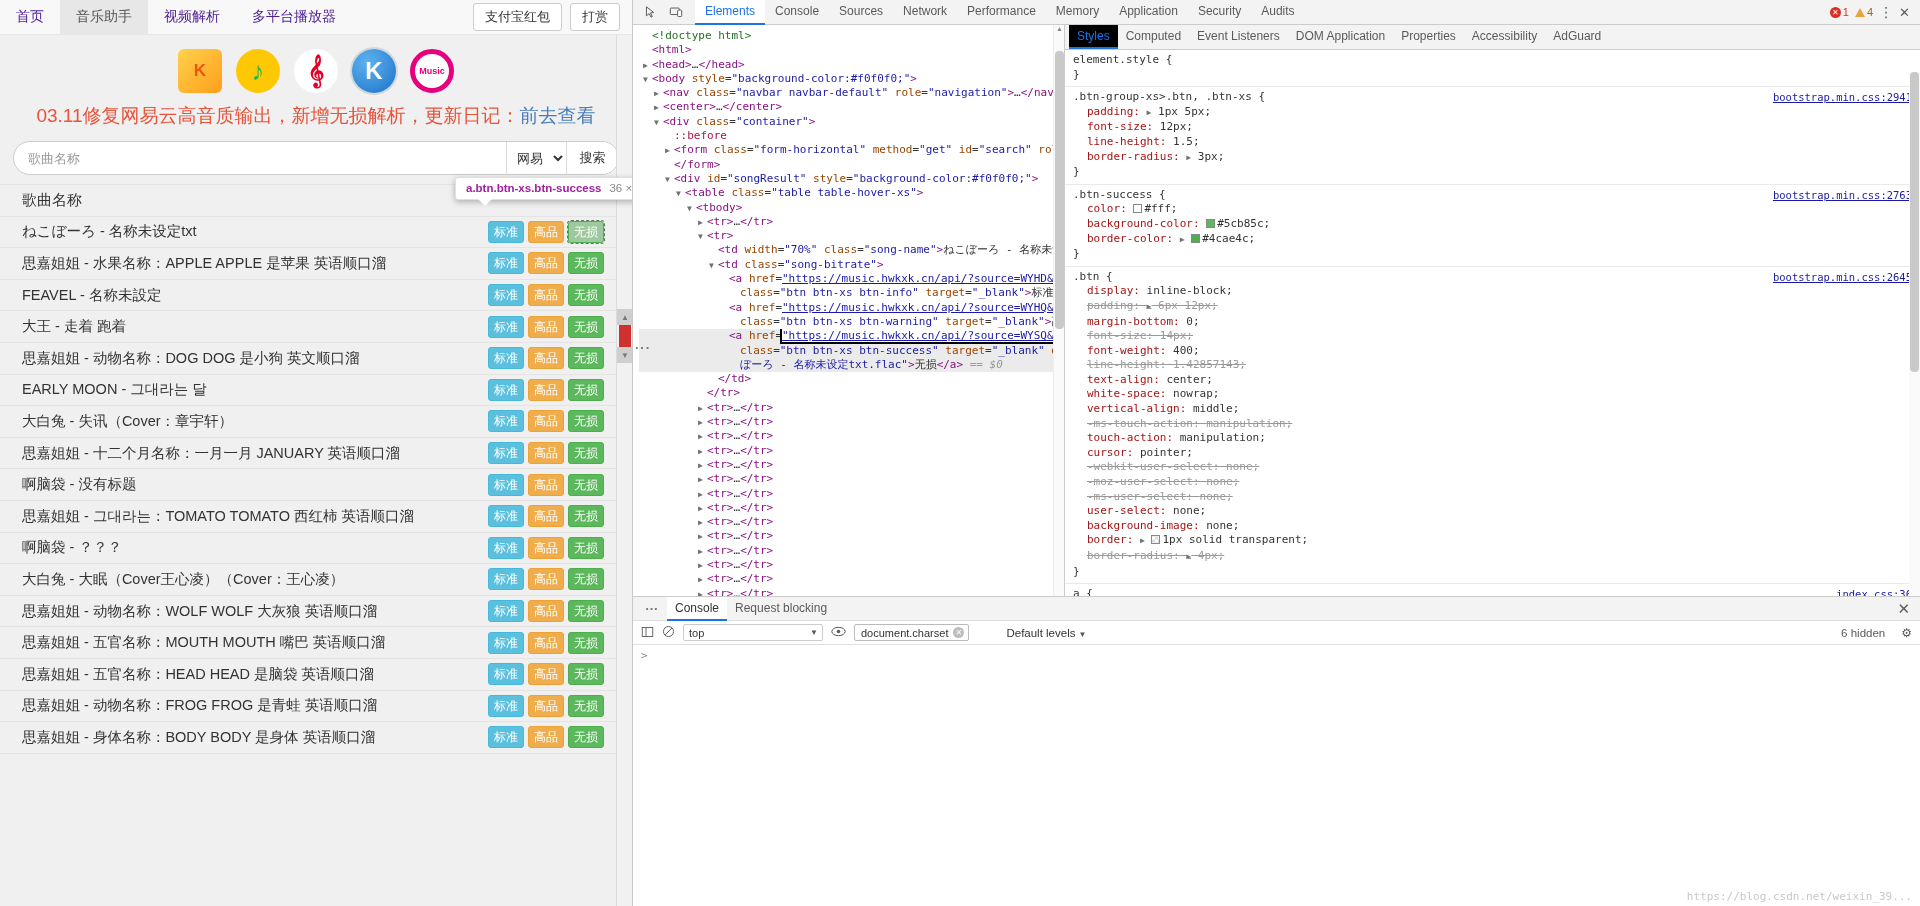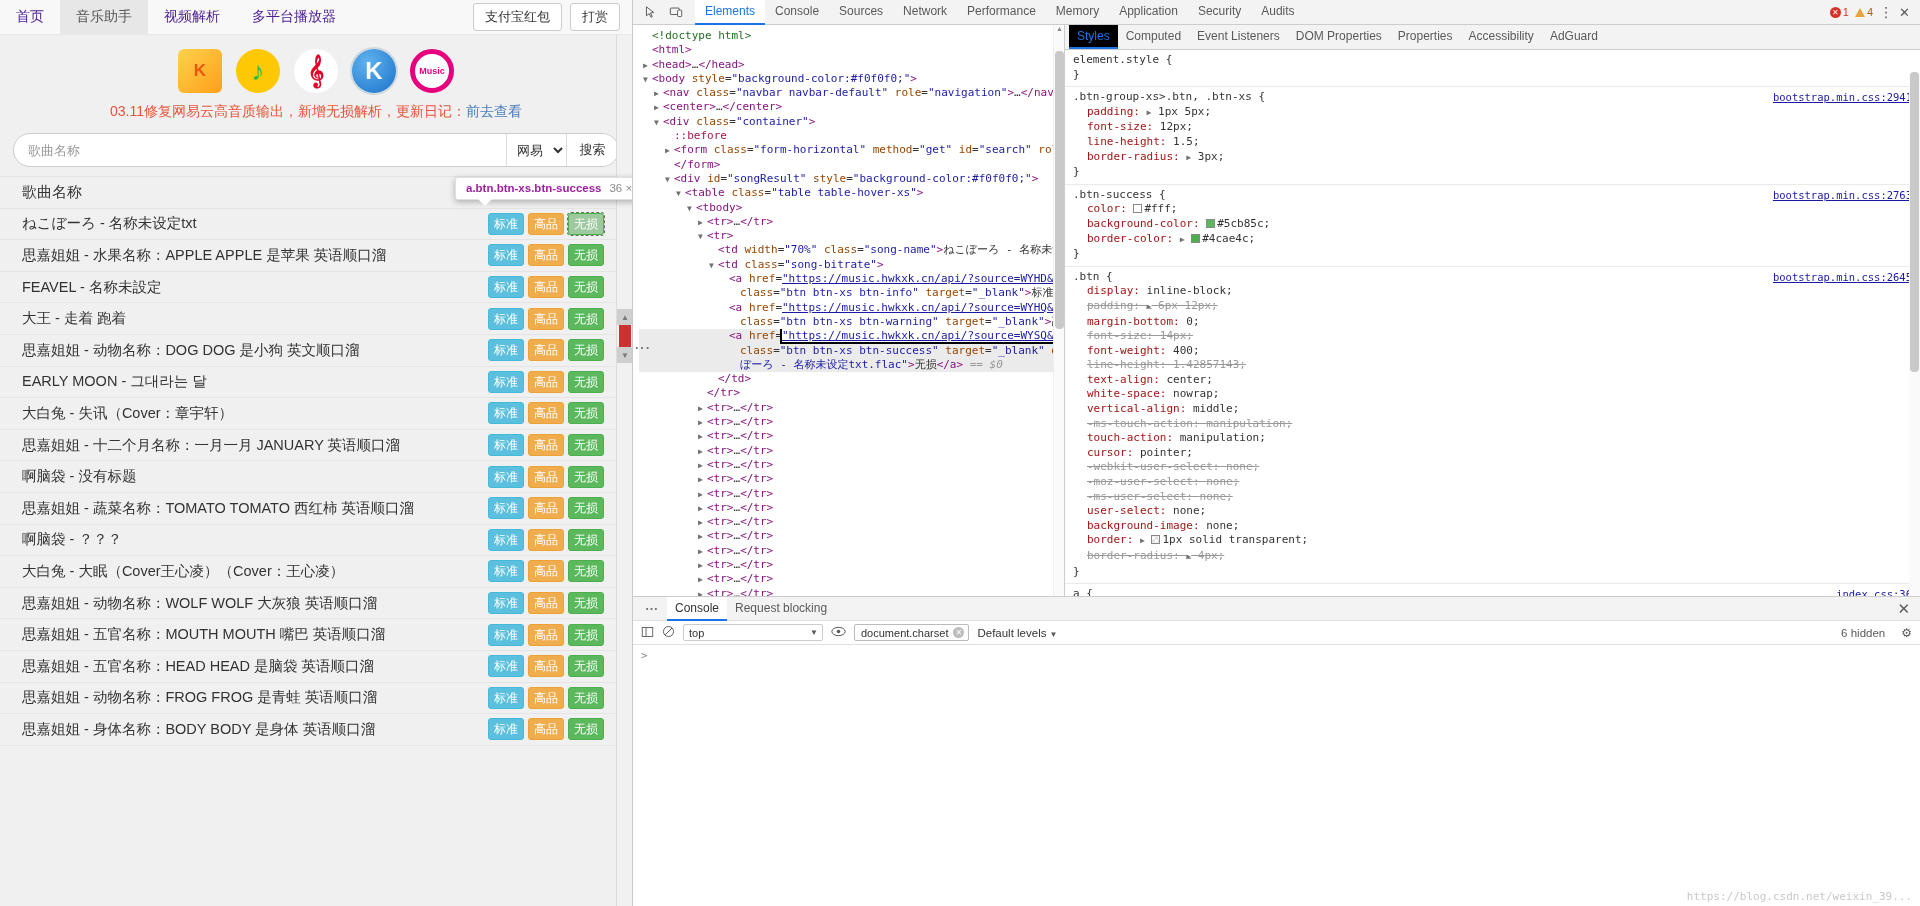--- a/index.html
+++ b/index.html
@@ -37,21 +37,21 @@
           display:flex; align-items:center; justify-content:center;
           font-weight:bold; color:#fff; font-size:17px; }
   .logo.kugou  { border-radius:6px;
     background:linear-gradient(135deg,#ffd24d 0%,#ffb833 50%,#ff9f1a 100%); color:#e8590c; }
   .logo.qq     { background:#ffc805; color:#1db954; font-size:26px; }
   .logo.netease{ background:#fff; color:#e60026; font-size:28px; border:0; }
   .logo.kuwo   { background:radial-gradient(circle at 35% 30%,#5fb2ef,#1a72c8); color:#fff; font-size:24px;
                  box-shadow:0 0 0 2px #cfd8dd; }
   .logo.music  { background:#fff; color:#e6007e; font-size:11px;
                  border:5px solid #e6007e; }
-  .notice { text-align:center; color:#e8533a; font-size:14px; margin-top:10px; }
+  .notice { text-align:center; color:#e8533a; font-size:19px; margin-top:10px; }
   .notice a { color:#4a7ebb; text-decoration:none; }
 
   .searchbar {
     margin:12px 13px 0 13px; display:flex; height:34px;
     border:1px solid #ccc; border-radius:18px; background:#fff; overflow:hidden;
   }
   .search-input {
     flex:1; border:0; outline:none; padding:0 14px; font-size:13px; color:#555;
     font-family:"Liberation Sans", sans-serif; background:transparent;
   }
@@ -228,21 +228,21 @@
   .ctx-select {
     border:1px solid #ccc; height:17px; width:140px; font-size:11px; padding-left:5px;
     background:#fff; color:#333; display:flex; align-items:center; border-radius:2px;
   }
   .filter-pill {
     border:1px solid #bbb; border-radius:2px; height:17px; display:flex; align-items:center;
     padding:0 4px 0 6px; gap:5px; font-size:11px; color:#333; background:#fff;
   }
   .pill-x { width:11px; height:11px; border-radius:50%; background:#bdbdbd; color:#fff;
     font-size:8px; display:flex; align-items:center; justify-content:center; }
-  .levels { display:flex; align-items:flex-end; gap:3px; font-size:11.5px; color:#333; }
+  .levels { display:flex; align-items:flex-end; gap:3px; font-size:11.5px; color:#333;margin-left:29px; }
   .hidden-count { margin-left:auto; font-size:11.5px; color:#5a5a5a; }
   .gear { font-size:12px; color:#5a5a5a; padding-left:8px; cursor:pointer; }
   .console-body { flex:1; font-family:"DejaVu Sans Mono", monospace; font-size:11px; padding:4px 8px;
     color:#333; position:relative; }
   .prompt-arrow { color:#888; }
 
   .watermark { position:absolute; right:8px; bottom:3px; font-size:11px; color:#c8c8c8; }
 </style>
 </head>
 <body>
@@ -338,21 +338,21 @@
           </tr>
           <tr class="song-row">
             <td class="song-name">思嘉姐姐 - 十二个月名称：一月一月 JANUARY 英语顺口溜</td>
             <td class="song-bitrate"><a class="btn-xs btn-info" href="#">标准</a><a class="btn-xs btn-warning" href="#">高品</a><a class="btn-xs btn-success" href="#">无损</a></td>
           </tr>
           <tr class="song-row">
             <td class="song-name">啊脑袋 - 没有标题</td>
             <td class="song-bitrate"><a class="btn-xs btn-info" href="#">标准</a><a class="btn-xs btn-warning" href="#">高品</a><a class="btn-xs btn-success" href="#">无损</a></td>
           </tr>
           <tr class="song-row">
-            <td class="song-name">思嘉姐姐 - 蔬菜名称：TOMATO TOMATO 西红柿 英语顺口溜</td>
+            <td class="song-name">思嘉姐姐 - 그대라는：TOMATO TOMATO 西红柿 英语顺口溜</td>
             <td class="song-bitrate"><a class="btn-xs btn-info" href="#">标准</a><a class="btn-xs btn-warning" href="#">高品</a><a class="btn-xs btn-success" href="#">无损</a></td>
           </tr>
           <tr class="song-row">
             <td class="song-name">啊脑袋 - ？？？</td>
             <td class="song-bitrate"><a class="btn-xs btn-info" href="#">标准</a><a class="btn-xs btn-warning" href="#">高品</a><a class="btn-xs btn-success" href="#">无损</a></td>
           </tr>
           <tr class="song-row">
             <td class="song-name">大白兔 - 大眠（Cover王心凌）（Cover：王心凌）</td>
             <td class="song-bitrate"><a class="btn-xs btn-info" href="#">标准</a><a class="btn-xs btn-warning" href="#">高品</a><a class="btn-xs btn-success" href="#">无损</a></td>
           </tr>
@@ -524,21 +524,21 @@
             <div class="st-tab active">
               <span>Styles</span>
             </div>
             <div class="st-tab">
               <span>Computed</span>
             </div>
             <div class="st-tab">
               <span>Event Listeners</span>
             </div>
             <div class="st-tab">
-              <span>DOM Properties</span>
+              <span>DOM Application</span>
             </div>
             <div class="st-tab">
               <span>Properties</span>
             </div>
             <div class="st-tab">
               <span>Accessibility</span>
             </div>
             <div class="st-tab">
               <span>AdGuard</span>
             </div>

